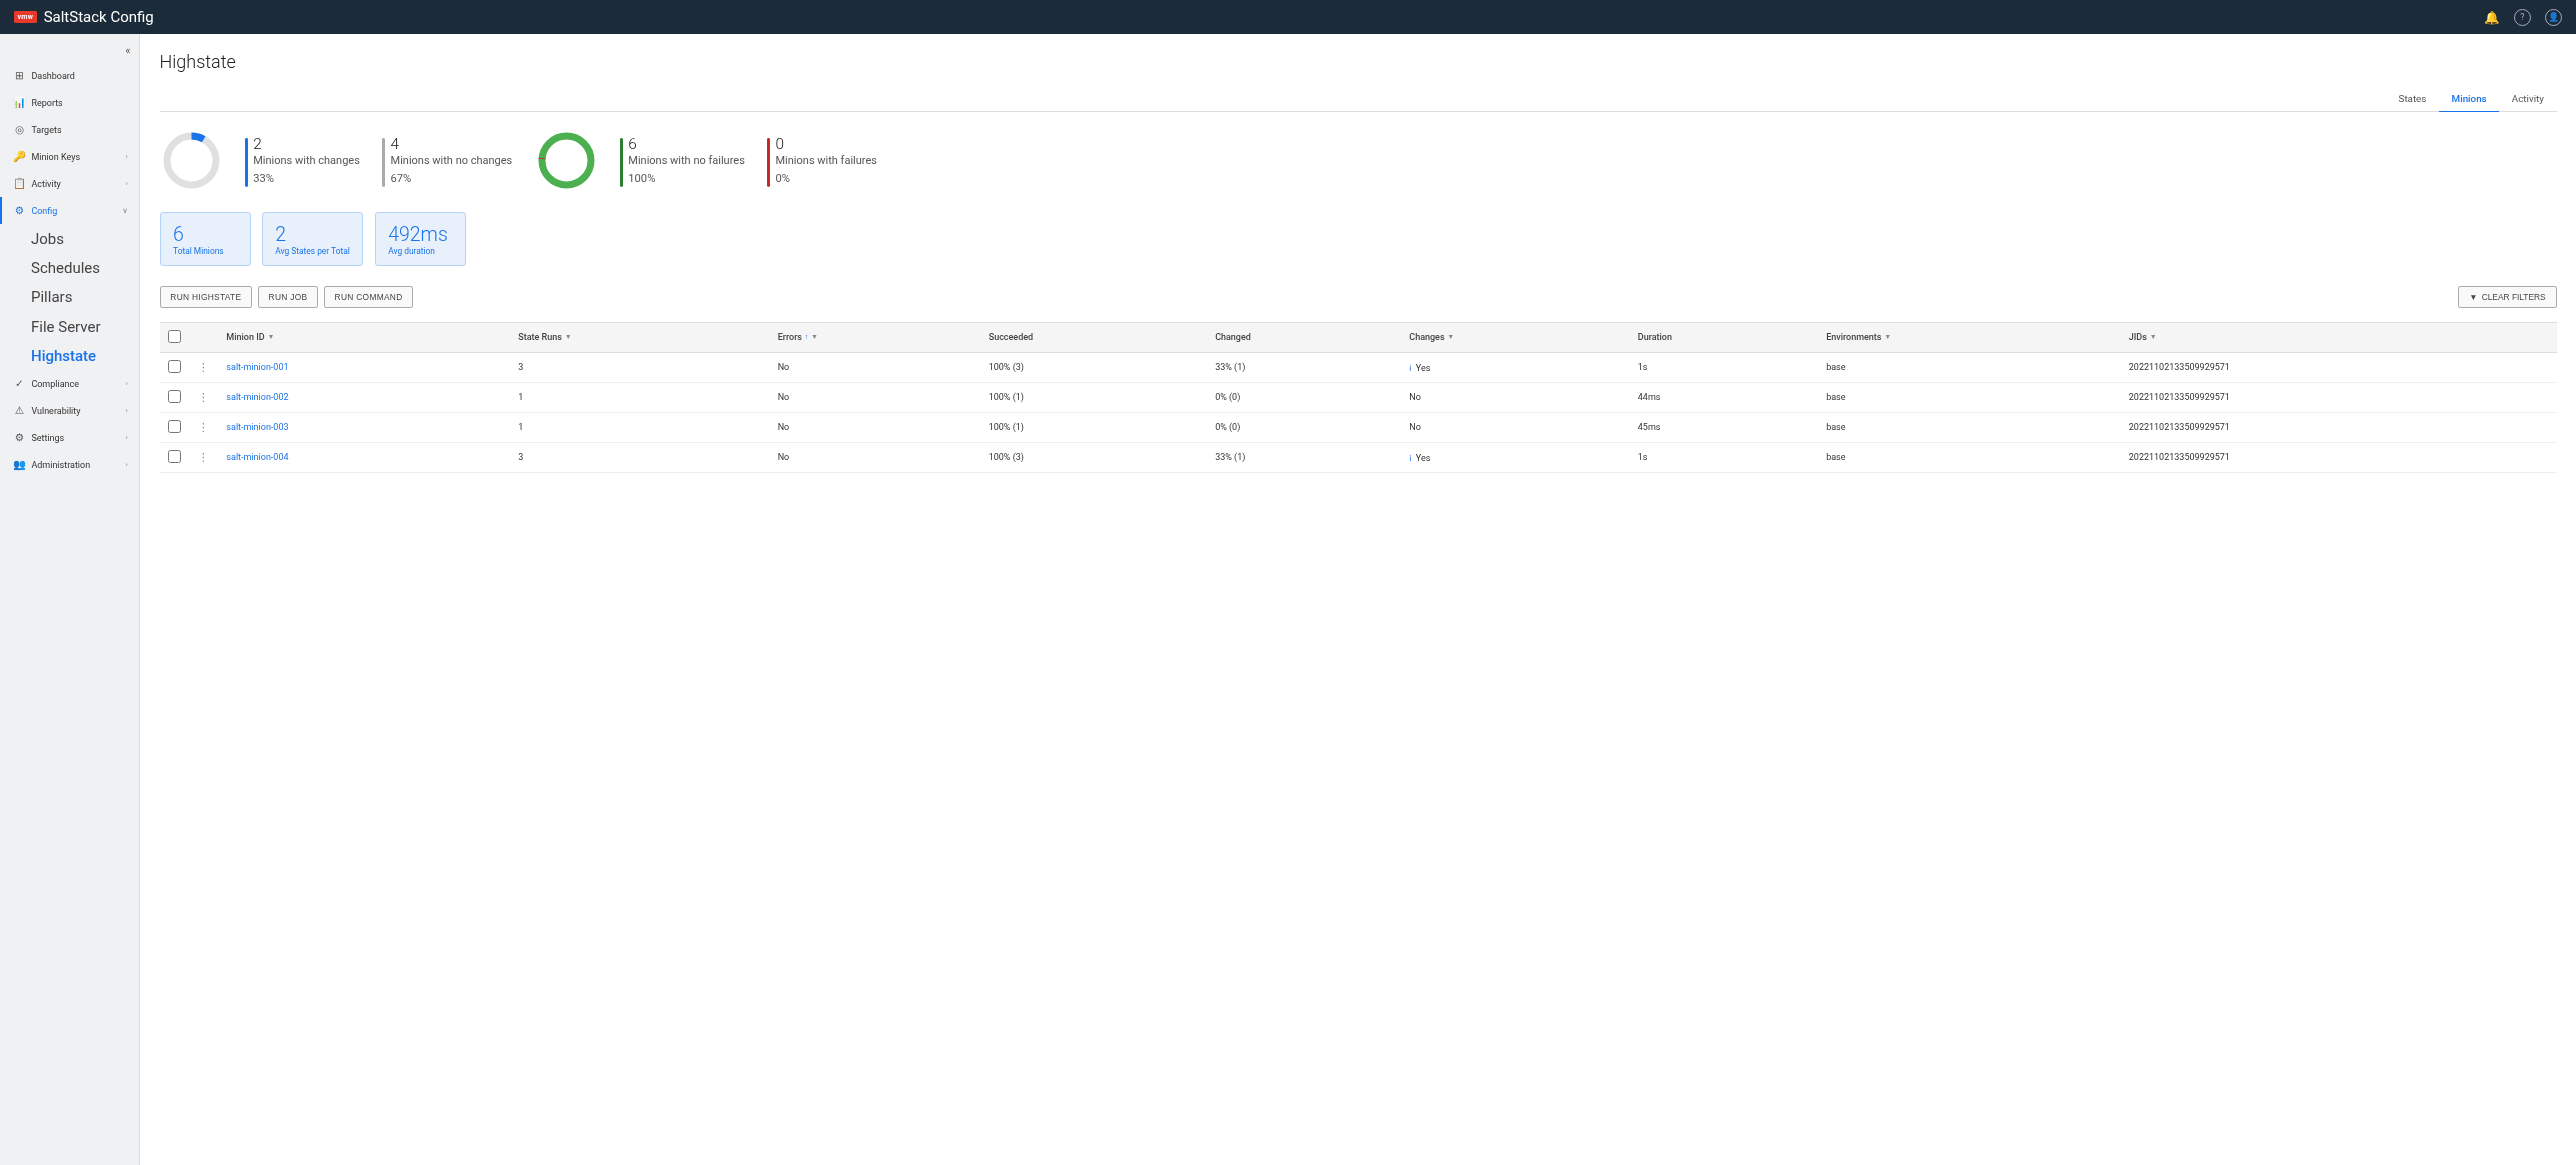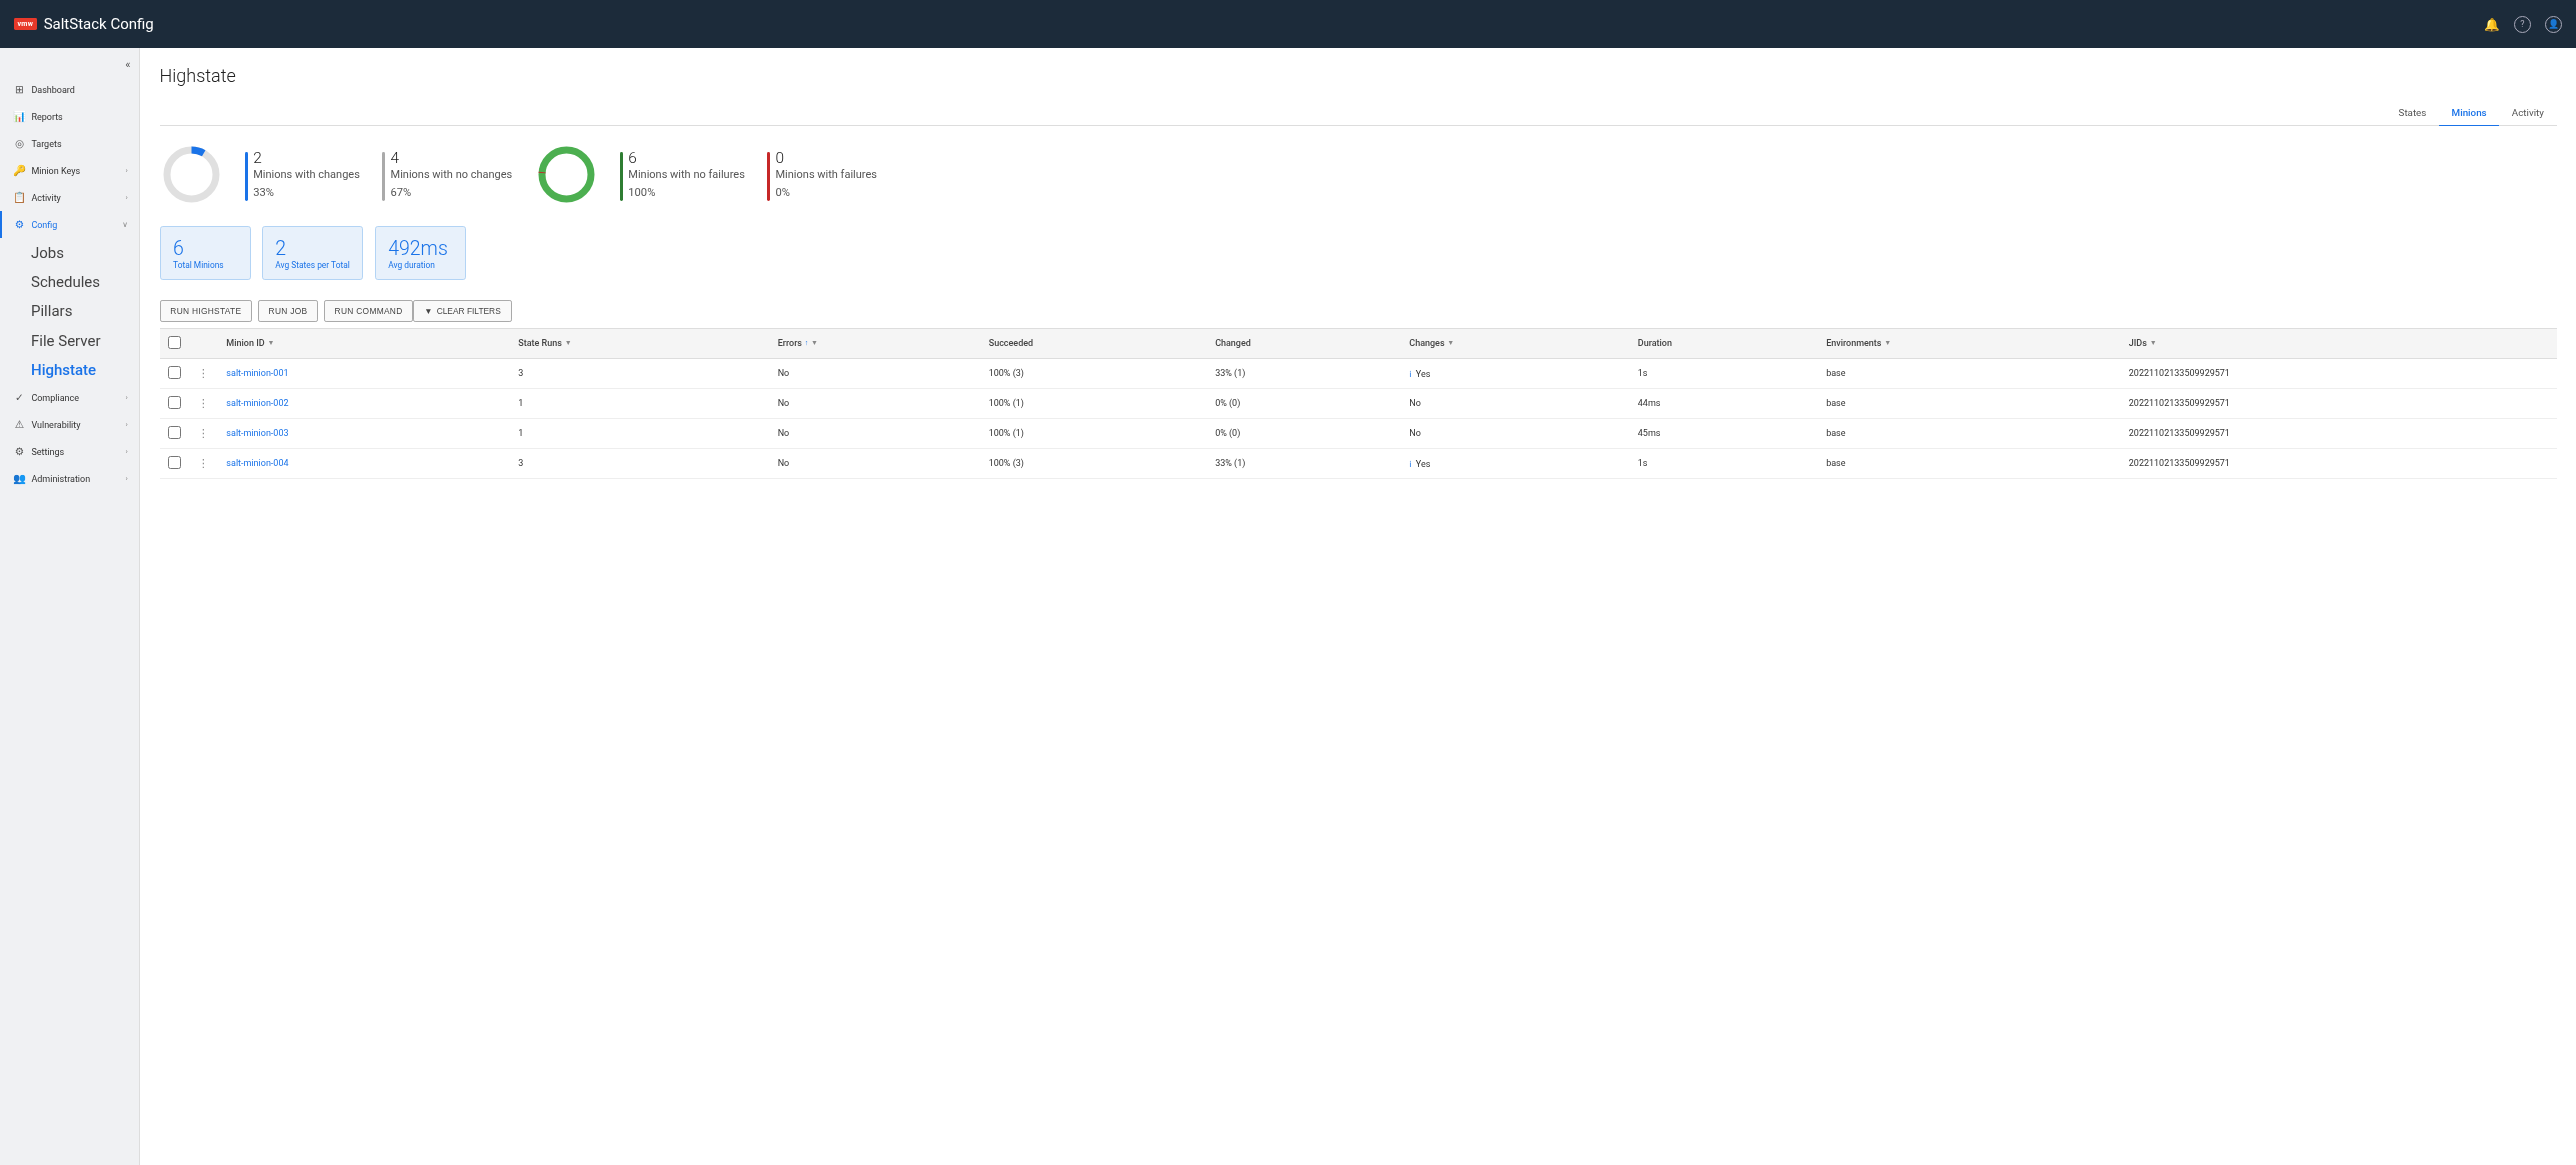--- a/index.html
+++ b/index.html
@@ -5,21 +5,21 @@
     * { box-sizing: border-box; margin: 0; padding: 0; }
     body { font-family: -apple-system, BlinkMacSystemFont, 'Segoe UI', Roboto, sans-serif; font-size: 9.8px; background: #f5f5f5; display: flex; flex-direction: column; height: 100vh; overflow: hidden; }
 
     
     .topnav {
       background: #1c2b3a;
       color: white;
       display: flex;
       align-items: center;
       padding: 0 14px;
-      height: 48px;
+      height: 34px;
       flex-shrink: 0;
       justify-content: space-between;
     }
     .topnav-left { display: flex; align-items: center; gap: 7px; }
     .vmw-logo {
       background: #e8392a;
       color: white;
       font-size: 7px;
       font-weight: bold;
       padding: 2.1px 3.5px;
@@ -113,21 +113,21 @@
       border: 0.7px solid #b3d4f5;
       background: #e8f1fb;
       border-radius: 2.8px;
       padding: 9.8px 12.6px;
       min-width: 91px;
     }
     .summary-card .card-num { font-size: 19.5px; font-weight: 300; color: #1a73e8; }
     .summary-card .card-label { font-size: 8.4px; color: #1a73e8; }
 
     
-    .action-bar { display: flex; align-items: center; margin-bottom: 6px; }
+    .action-bar { display: flex; align-items: center; justify-content: space-between; margin-bottom: 14px; }
     .action-btns { display: flex; gap: 5.6px; }
     .btn-outline {
       border: 0.7px solid #aaa;
       background: #f9f9f9;
       color: #444;
       padding: 4.9px 9.8px;
       border-radius: 2.1px;
       font-size: 8.4px;
       cursor: pointer;
       text-transform: uppercase;

